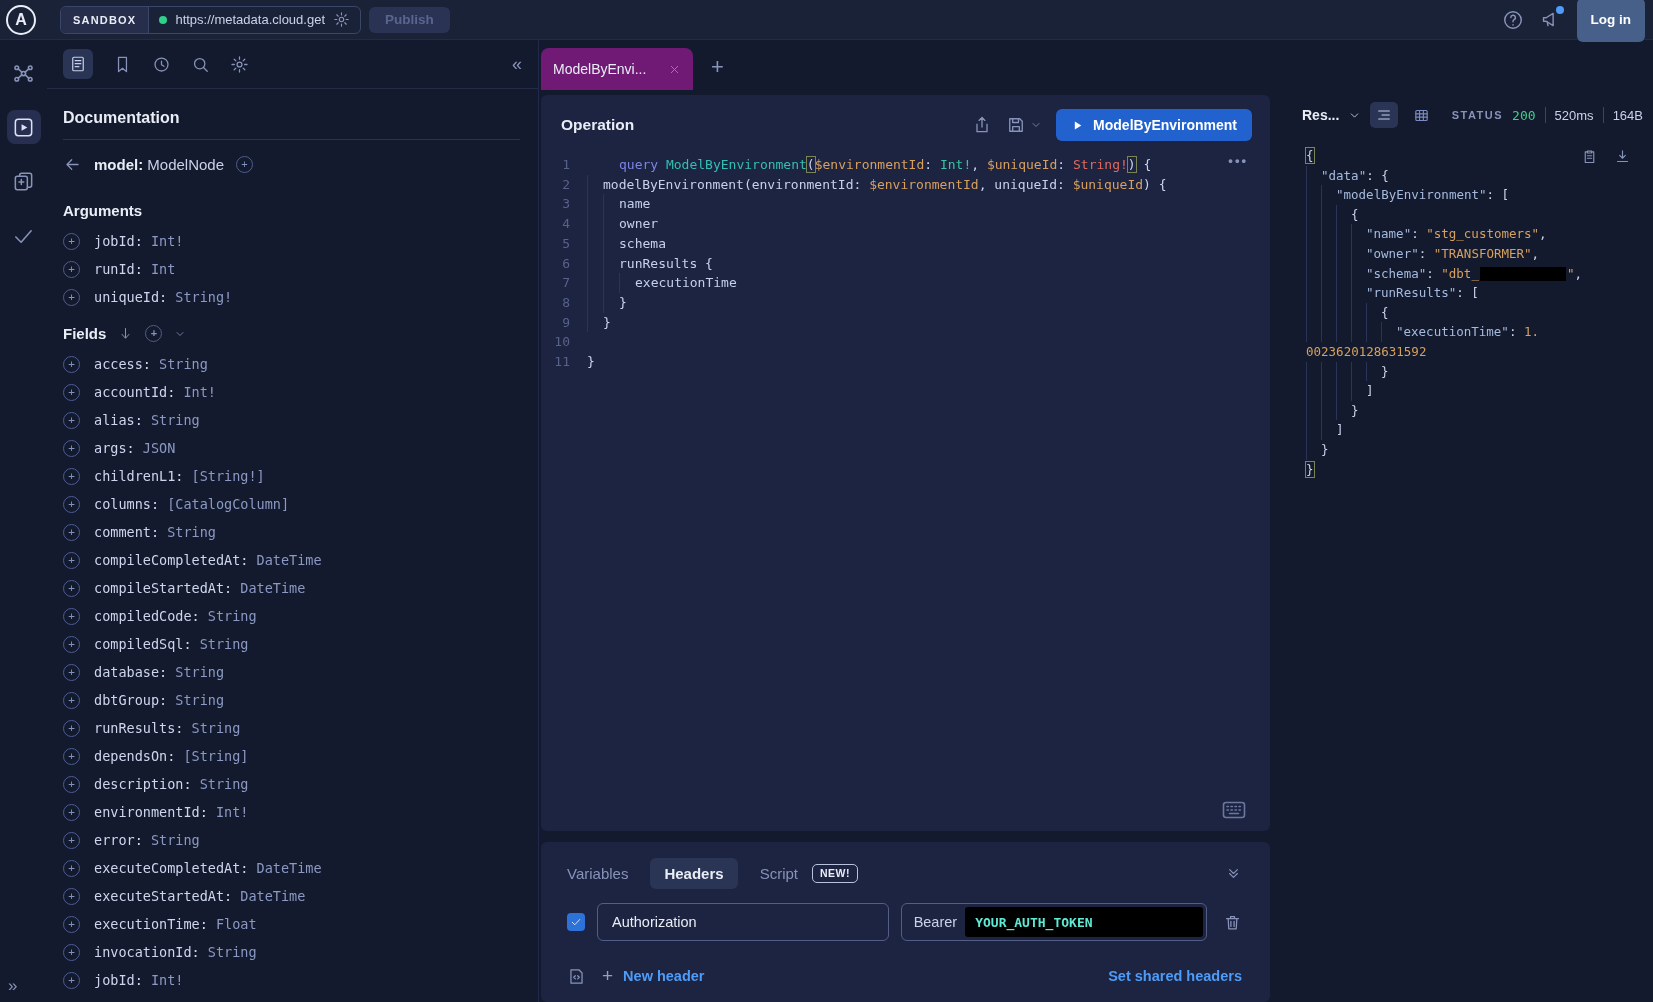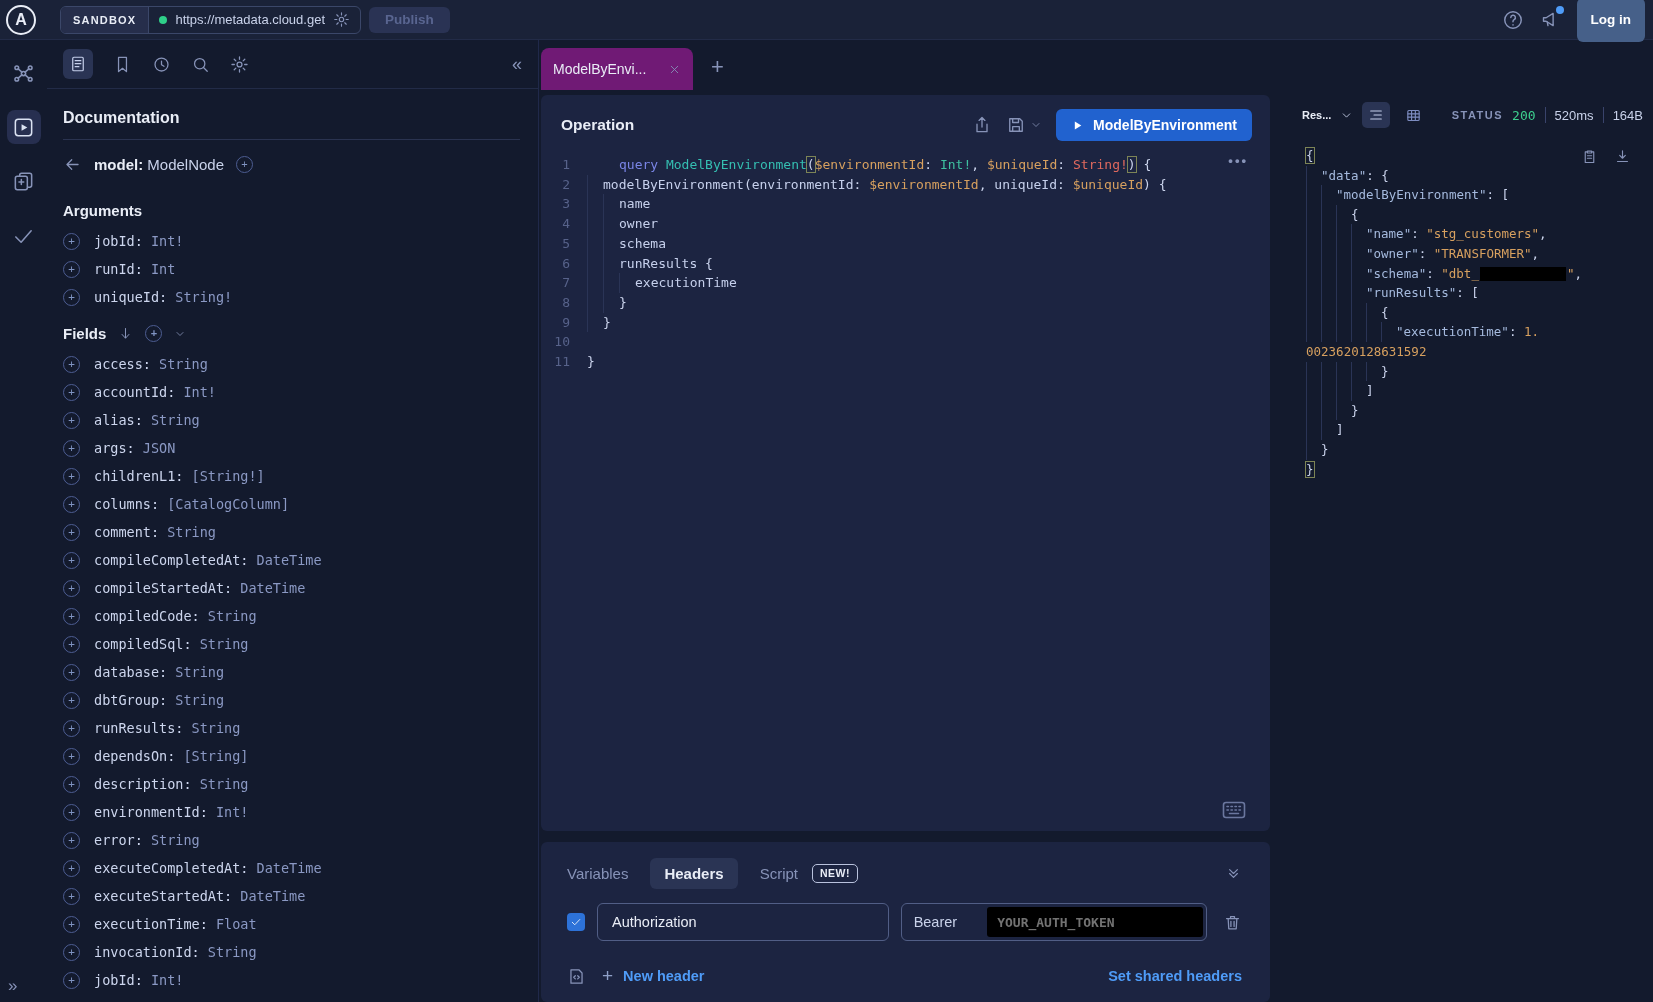--- a/index.html
+++ b/index.html
@@ -105,32 +105,32 @@
   .hrow { margin-top:13px; display:flex; align-items:center; gap:12px; height:38px; }
   .checkbox { width:18px; height:18px; background:#2d72d8; border-radius:4px; display:flex; align-items:center;
               justify-content:center; color:#fff; flex:0 0 18px; }
   .inp { height:38px; border:1px solid #515e86; border-radius:6px; background:transparent; color:#e9edf6;
          font-size:14.5px; font-family:"Liberation Sans",sans-serif; padding:0 14px; outline:none; }
   .inp-name { width:294px; }
   .val-field { height:38px; width:309px; border:1px solid #515e86; border-radius:6px; display:flex; align-items:center;
                padding:3px 3px 3px 12px; gap:8px; }
   .val-prefix { font-size:14.5px; color:#c9d2ea; white-space:nowrap; }
   .token-box { flex:1; align-self:stretch; background:#000; border-radius:3px; display:flex; align-items:center;
-               padding:0 10px; font-family:"DejaVu Sans Mono",monospace; font-weight:bold; font-size:13px; color:#737373;margin-left:22px; }
+               padding:0 10px; font-family:"DejaVu Sans Mono",monospace; font-weight:bold; font-size:13px; color:#5eead4; }
   .trash { color:#8793b8; margin-left:4px; }
   .brow { margin-top:24px; display:flex; align-items:center; gap:16px; }
   .brow .scr-ic { color:#8793b8; }
   .link-blue { color:#4f9cf8; font-weight:bold; font-size:14.5px; display:flex; align-items:center; gap:10px; }
   .plus-lite { color:#8fa0c8; font-size:19px; font-weight:normal; }
   .brow .right { margin-left:auto; }
 
   
   .resp { flex:0 0 373px; display:flex; flex-direction:column; padding:60px 10px 0 22px; min-width:0; }
   .resp-head { display:flex; align-items:center; gap:9px; flex:0 0 30px; }
-  .resp-title { font-size:11px; font-weight:bold; display:flex; align-items:center; gap:9px; }
+  .resp-title { font-size:14px; font-weight:bold; display:flex; align-items:center; gap:9px; }
   .resp-title .chev { color:#c9d2ea; }
   .fmt-chip { width:28px; height:26px; border-radius:5px; display:flex; align-items:center; justify-content:center; color:#c6d0ec; }
   .fmt-chip.active { background:#2a3454; }
   .fmt-chip.idle { color:#7d8cc0; }
   .statgrp { margin-left:auto; display:flex; align-items:center; gap:9px; }
   .stat-label { font-size:11px; font-weight:bold; letter-spacing:1.5px; color:#8793b8; }
   .stat-200 { font-size:13px; color:#3dcf8e; font-family:"DejaVu Sans Mono",monospace; }
   .sep { width:1px; height:16px; background:#39436b; }
   .stat-val { font-size:13px; color:#c9d2ea; }
   .resp-body { margin-top:16px; position:relative; font-family:"DejaVu Sans Mono",monospace; font-size:12.5px; padding-left:4px; }

